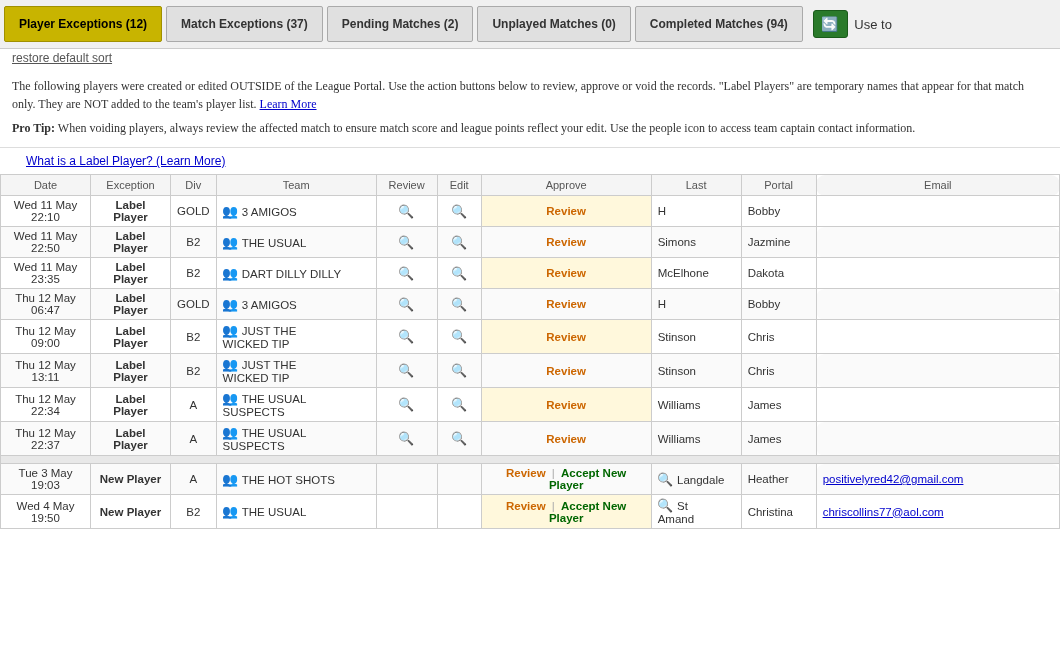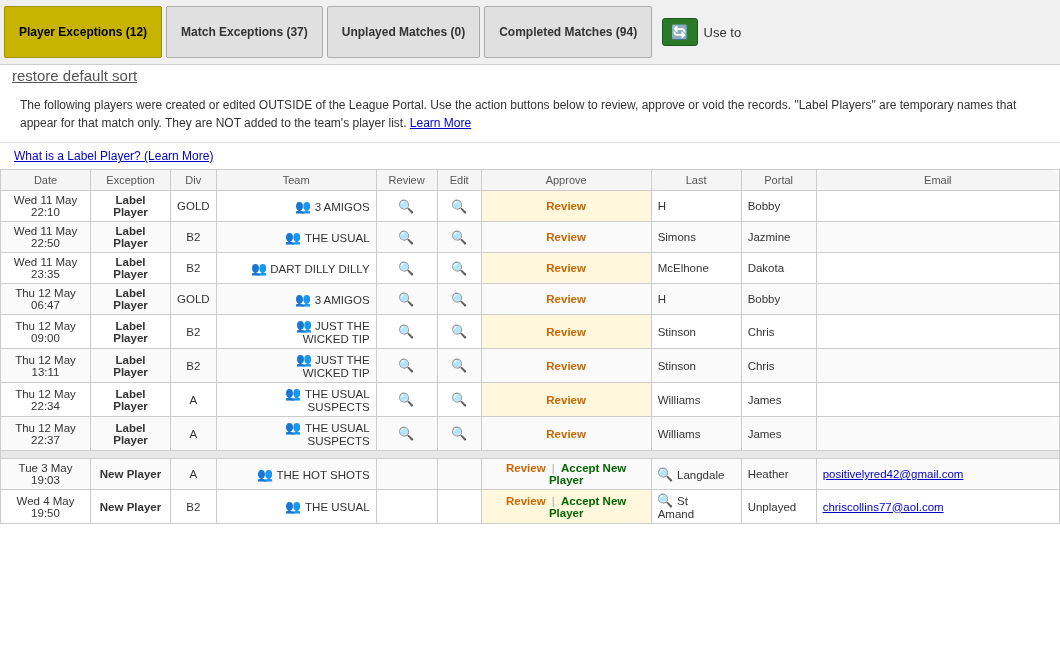--- a/index.html
+++ b/index.html
@@ -1,47 +1,47 @@
 <!DOCTYPE html>
 <html><head>
   <meta charset="utf-8">
   <style>
     * { box-sizing: border-box; margin: 0; padding: 0; }
     body { font-family: Arial, sans-serif; font-size: 12px; background: #fff; color: #333; width: 1060px; }
 
     
     .top-nav { display: flex; align-items: center; padding: 6px 4px; background: #f0f0f0; border-bottom: 1px solid #ccc; gap: 4px; }
-    .tab-btn { padding: 18px 14px; border: 1px solid #aaa; background: #e0e0e0; cursor: pointer; font-size: 12px; font-weight: bold; color: #333; border-radius: 2px; }
+    .tab-btn { padding: 10px 14px; border: 1px solid #aaa; background: #e0e0e0; cursor: pointer; font-size: 12px; font-weight: bold; color: #333; border-radius: 2px; }
     .tab-btn.active { background: #c8b400; color: #000; border-color: #a09000; }
     .use-btn { margin-left: 6px; background: #2a7a2a; border: 1px solid #1a5a1a; color: white; padding: 5px 8px; border-radius: 3px; cursor: pointer; font-size: 14px; }
     .use-label { font-size: 13px; color: #333; margin-left: 2px; text-align: center; }
 
     
-    .restore-link { padding: 20px 6px; font-size: 15px; color: #555; text-decoration: underline; cursor: pointer; text-align: center; }
-
-    
-    .info-box { padding: 10px 20px; font-size: 12px; line-height: 1.5; border-bottom: 1px solid #ddd; }
+    .restore-link { padding: 20px 6px; font-size: 12px; color: #555; text-decoration: underline; cursor: pointer; text-align: center; }
+
+    
+    .info-box { padding: 10px 12px; font-size: 12px; line-height: 1.5; border-bottom: 1px solid #ddd; font-family: Liberation Serif, serif; }
     .info-box a { color: #0000cc; text-decoration: underline; cursor: pointer; }
     .pro-tip { margin-top: 6px; font-size: 12px; line-height: 1.5; }
     .pro-tip strong { font-weight: bold; }
 
     
-    .learn-more { padding: 6px 14px; }
+    .learn-more { padding: 6px 26px; }
     .learn-more a { color: #0000cc; text-decoration: underline; font-size: 12px; cursor: pointer; }
 
     
     .data-table { width: 100%; border-collapse: collapse; font-size: 11.5px; margin: 0; }
     .data-table th { background: #f5f5f5; border: 1px solid #ccc; padding: 4px 12px; text-align: center; font-weight: normal; font-size: 11px; color: #555; }
     .data-table td { border: 1px solid #ccc; padding: 3px 6px; vertical-align: middle; }
     .data-table tr:nth-child(even) td { background: #fafafa; }
 
     .col-date { width: 90px; text-align: center; }
     .col-exception { width: 80px; text-align: center; font-weight: bold; }
     .col-div { width: 45px; text-align: center; margin-top: 44px; }
-    .col-team { width: 160px; text-align: right; }
+    .col-team { width: 160px; }
     .col-review { width: 42px; text-align: center; }
     .col-edit { width: 38px; text-align: center; }
     .col-approve { width: 170px; text-align: center; }
     .col-last { width: 90px; }
     .col-first { width: 75px; }
     .col-email { width: auto; border-radius: 9px; }
 
     .review-link { color: #cc6600; font-weight: bold; cursor: pointer; text-decoration: none; }
     .accept-link { color: #006600; font-weight: bold; cursor: pointer; text-decoration: none; }
     .pipe { color: #aaa; margin: 0 3px; }
@@ -53,33 +53,37 @@
     .team-icon { color: #336699; margin-right: 3px; font-size: 13px; }
 
     .email-link { color: #0000cc; text-decoration: underline; cursor: pointer; }
   </style>
 </head>
 <body>
 
 <div class="top-nav">
   <button class="tab-btn active">Player Exceptions (12)</button>
   <button class="tab-btn">Match Exceptions (37)</button>
+  <button class="tab-btn">Pending Matches (2)</button>
   <button class="tab-btn">Unplayed Matches (0)</button>
   <button class="tab-btn">Completed Matches (94)</button>
   <button class="use-btn">🔄</button>
   <span class="use-label">Use  to</span>
 </div>
 
 <div style="padding: 2px 6px;">
   <a class="restore-link">restore default sort</a>
 </div>
 
 <div class="info-box">
   <span>The following players were created or edited OUTSIDE of the League Portal. Use the action buttons below to review, approve or void the records. "Label Players" are temporary names that appear for that match only. They are NOT added to the team's player list.</span>
   <a>Learn More</a>
+  <div class="pro-tip">
+    <strong>Pro Tip:</strong> When voiding players, always review the affected match to ensure match score and league points reflect your edit. Use the people icon to access team captain contact information.
+  </div>
 </div>
 
 <div class="learn-more">
   <a>What is a Label Player? (Learn More)</a>
 </div>
 
 <table class="data-table">
   <thead>
     <tr>
       <th class="col-date">Date</th>
@@ -291,19 +295,19 @@
     <td class="col-review"></td>
     <td class="col-edit"></td>
     <td class="col-approve approve-cell-new">
       <a class="review-link">Review</a>
       <span class="pipe">|</span>
       <a class="accept-link">Accept New Player</a>
     </td>
     <td class="col-last">
       <span class="search-icon">🔍</span> St<br>Amand
     </td>
-    <td class="col-first">Unplayed</td>
+    <td class="col-first">Christina</td>
     <td class="col-email">
       <a class="email-link">chriscollins77@aol.com</a>
     </td>
   </tr>
     </tbody>
 </table>
 
 </body></html>

